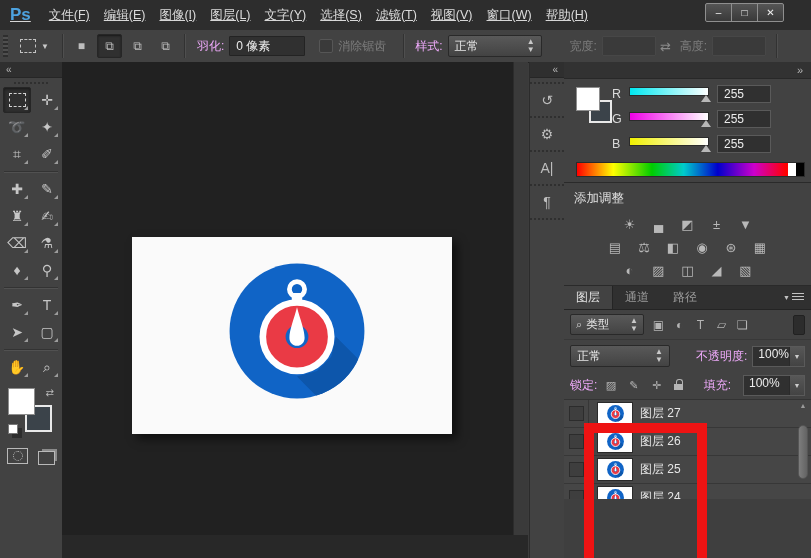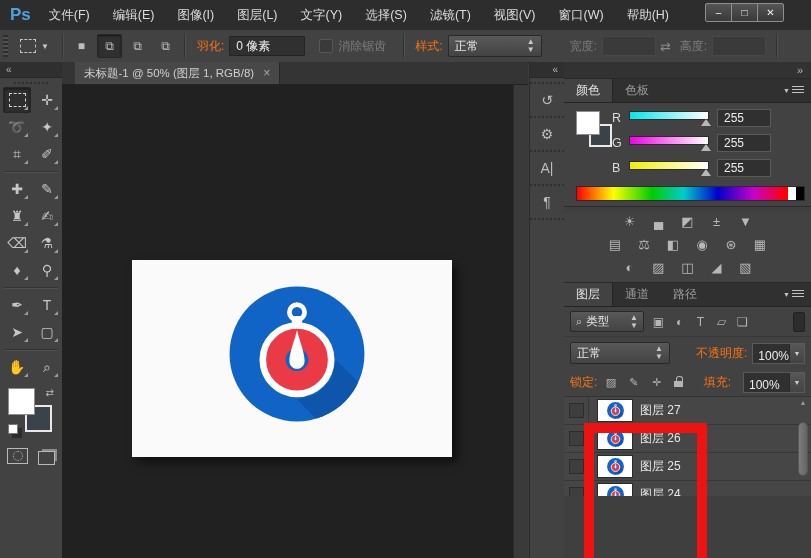--- a/index.html
+++ b/index.html
@@ -1,43 +1,43 @@
 <!DOCTYPE html>
 <html><head>
 <meta charset="utf-8">
 <style>
   html,body{margin:0;padding:0;}
   body{position:relative;width:811px;height:558px;overflow:hidden;background:#3c3c3c;
        font-family:"Liberation Sans","DejaVu Sans",sans-serif;font-size:12px;color:#d6d6d6;
        -webkit-user-select:none;user-select:none;}
   
   .menubar{position:absolute;left:0;top:0;width:811px;height:30px;background:#2d2d2d;
-           border-bottom:4px solid #be185d;display:flex;align-items:center;}
+           border-bottom:4px solid #be185d;display:flex;align-items:center;text-decoration:underline;}
   .ps-logo{color:#4da2df;font-weight:bold;font-size:17px;margin:0 12px 0 10px;}
-  .menu-items{display:flex;gap:11px;text-align:center;}
+  .menu-items{display:flex;gap:2px;text-align:center;}
   .menu-item{color:#dcdcdc;font-size:12.5px;padding:4px 6px;}
   .window-controls{position:absolute;right:27px;top:3px;display:flex;border:1px solid #8f8f8f;
            border-radius:2px;overflow:hidden;background:linear-gradient(#555,#393939);}
   .win-btn{width:25px;height:17px;display:flex;align-items:center;justify-content:center;
            color:#f0f0f0;font-size:10px;border-left:1px solid #8f8f8f;}
   .win-btn:first-child{border-left:none;}
   
   .optionsbar{position:absolute;left:0;top:30px;width:811px;height:32px;background:#424242;
            border-bottom:1px solid #222;display:flex;align-items:center;}
   .grip-v{width:5px;height:22px;margin:0 5px 0 3px;
            background:repeating-linear-gradient(180deg,#2e2e2e 0 2px,#4f4f4f 2px 4px);}
   .tool-preset{display:flex;align-items:center;gap:5px;padding:0 7px;}
   .dashed-sq{width:14px;height:12px;border:1px dashed #c4c4c4;display:block;}
   .caret{color:#c9c9c9;font-size:8px;}
   .sep{width:1px;height:24px;background:#323232;box-shadow:1px 0 0 #4f4f4f;margin:0 6px;}
   .mode-btns{display:flex;gap:3px;}
   .mode-btn{width:23px;height:22px;display:flex;align-items:center;justify-content:center;
            color:#bdbdbd;font-size:12px;border:1px solid transparent;border-radius:2px;}
   .mode-btn.active{background:#303030;border-color:#262626;box-shadow:inset 0 1px 2px rgba(0,0,0,.5);}
-  .opt-label{color:#f97316;margin:0 5px;white-space:nowrap;}
+  .opt-label{color:#f0abfc;margin:0 5px;white-space:nowrap;}
   .opt-label.disabled{color:#7d7d7d;}
   .text-input{background:#303030;border:1px solid #232323;border-radius:1px;color:#ececec;
            height:18px;display:flex;align-items:center;padding:0 6px;}
   .text-input.disabled{background:#3a3a3a;border-color:#474747;}
   .checkbox{width:12px;height:12px;background:#3a3a3a;border:1px solid #565656;border-radius:2px;margin-left:14px;}
   .dropdown{background:linear-gradient(#595959,#434343);border:1px solid #292929;border-radius:2px;
            height:20px;display:flex;align-items:center;padding:0 6px;color:#e6e6e6;}
   .updown{font-size:8px;color:#c9c9c9;margin-left:auto;line-height:8px;}
   .swap-icon{color:#8a8a8a;font-size:13px;margin:0 4px;}
   .refine-btn{border:1px solid #5e5e5e;border-radius:3px;color:#8f8f8f;padding:3px 12px;
@@ -125,21 +125,21 @@
   
   .panel-layers{height:213px;display:flex;flex-direction:column;border-bottom:none;}
   .l-filter-row{display:flex;align-items:center;padding:4px 6px;gap:7px;border-bottom:1px solid #383838;}
   .type-dd{width:62px;height:19px;padding:0 5px;gap:4px;font-size:11.5px;}
   .search-glyph{font-size:11px;color:#cfcfcf;}
   .f-icon{color:#b5b5b5;font-size:12px;width:15px;text-align:center;}
   .filter-toggle{margin-left:auto;width:10px;height:18px;background:#2c2c2c;border:1px solid #212121;border-radius:2px;}
   .l-blend-row{display:flex;align-items:center;padding:5px 6px 4px;}
   .blend-dd{width:112px;height:20px;}
   .value-dd{width:55px;height:19px;background:#303030;border:1px solid #5a5a5a;display:flex;
-           align-items:flex-end;padding-left:5px;color:#ececec;}
+           align-items:flex-start;padding-left:5px;color:#ececec;}
   .dd-btn{width:14px;height:100%;margin-left:auto;background:linear-gradient(#575757,#434343);
            border-left:1px solid #2a2a2a;display:flex;align-items:center;justify-content:center;
            font-size:7px;color:#ccc;}
   .l-lock-row{display:flex;align-items:center;padding:4px 6px 3px;gap:7px;border-bottom:1px solid #333;}
   .lock-icon{color:#b5b5b5;font-size:11px;width:13px;text-align:center;}
   .mini-lock{position:relative;width:13px;height:12px;display:inline-block;}
   .mini-lock::before{content:"";position:absolute;left:3px;top:0;width:5px;height:5px;
            border:1.5px solid #b5b5b5;border-bottom:none;border-radius:3px 3px 0 0;}
   .mini-lock::after{content:"";position:absolute;left:1px;top:5px;width:9px;height:6px;background:#b5b5b5;}
   .layer-list{position:relative;flex:1;background:#464646;overflow:hidden;}
@@ -290,26 +290,20 @@
   </div>
   <div class="mask-row">
     <div class="qmask">
         <i></i>
       </div>
     <div class="screenmode"></div>
   </div>
 </div>
 
 <div class="doc-area">
-  <div class="tab-bar">
-    <div class="doc-tab">
-      <span>未标题-1 @ 50% (图层 1, RGB/8)</span>
-      <span class="tab-close">×</span>
-    </div>
-  </div>
   <div class="pasteboard">
     <div class="canvas" style="background: rgb(250, 250, 250);">
       <span><svg width="152" height="152" viewBox="0 0 160 160">
             <defs>
               <clipPath id="swclip4">
                 <circle cx="80" cy="80" r="71"></circle>
               </clipPath>
             </defs>
             <circle cx="80" cy="80" r="71" fill="#1064c6"></circle>
             <path d="M121,86 L241,206 L200,248 L80,128 L101,122 L116,107 Z" fill="#0d56ab" clip-path="url(#swclip4)"></path>
@@ -341,28 +335,20 @@
       <div class="grip-h"></div>
     </div>
 </div>
 
 <div class="right-dock">
   <div class="dock-topbar">
     <span>»</span>
   </div>
 
   <div class="panel">
-    <div class="panel-tabs">
-      <div class="ptab active">颜色</div>
-      <div class="ptab">色板</div>
-      <div class="panel-menu">
-        <span class="pm-caret">▼</span>
-        <span class="pm-lines"></span>
-      </div>
-    </div>
     <div class="color-body">
       <div class="swatch-pair">
         <div class="sp-bgd"></div>
         <div class="sp-fgw"></div>
       </div>
       <div class="channels" id="channels">
           <div class="ch-row grad-r">
             <span class="ch-label">R</span>
             <div class="ch-slider">
               <div class="ch-grad"></div>
@@ -390,20 +376,21 @@
       <div class="spectrum">
         <span class="spec-end">
             <i></i>
             <i></i>
           </span>
       </div>
     </div>
   </div>
 
   <div class="panel">
+    <div class="adj-add">添加调整</div>
     <div id="adj-rows">
         <div class="adj-row">
           <span class="adj-icon">☀</span>
           <span class="adj-icon">▄</span>
           <span class="adj-icon">◩</span>
           <span class="adj-icon">±</span>
           <span class="adj-icon">▼</span>
         </div>
         <div class="adj-row">
           <span class="adj-icon">▤</span>

